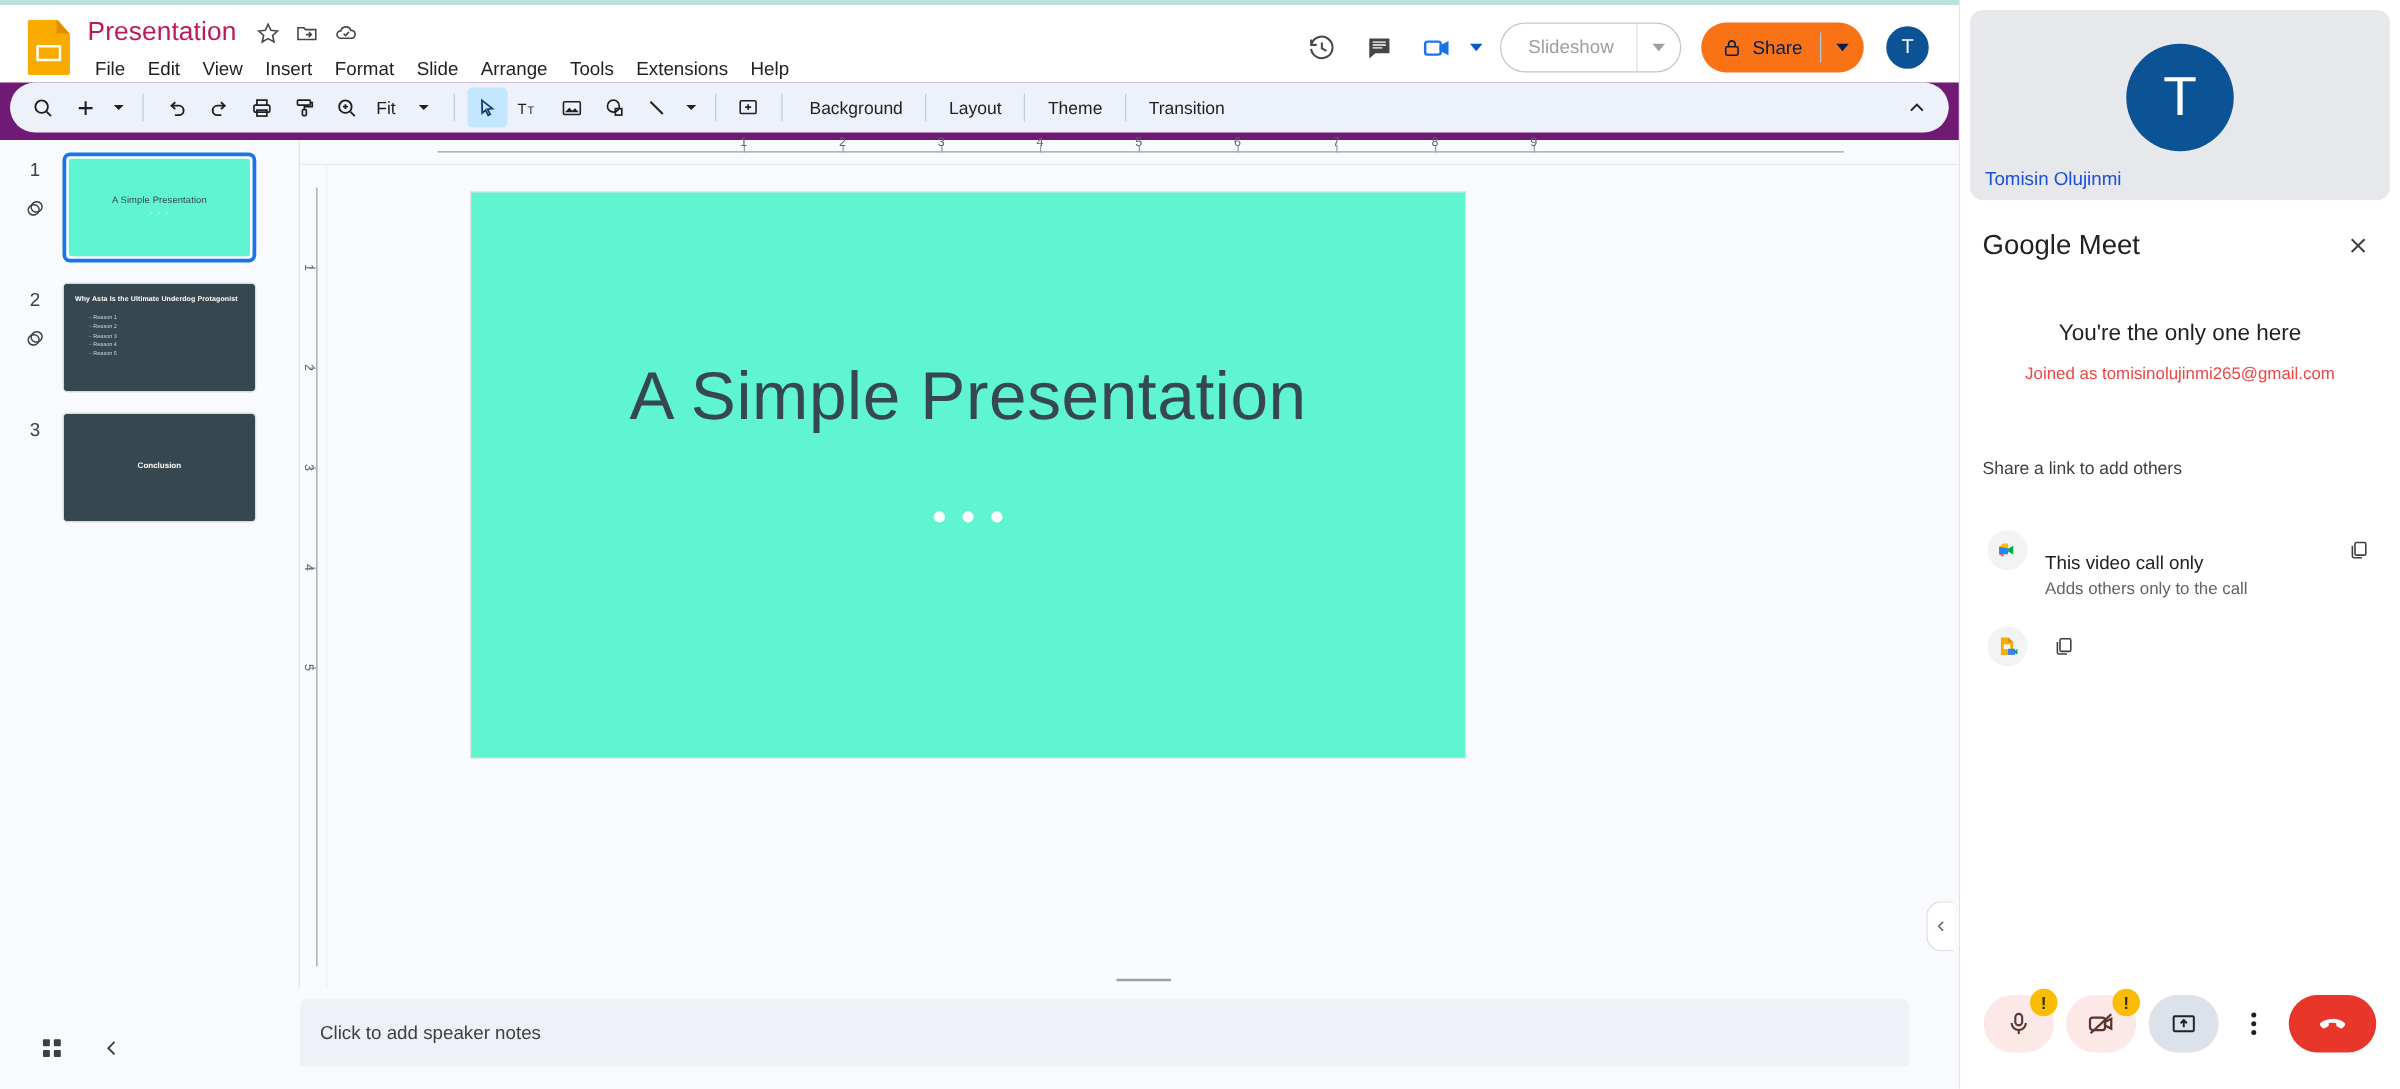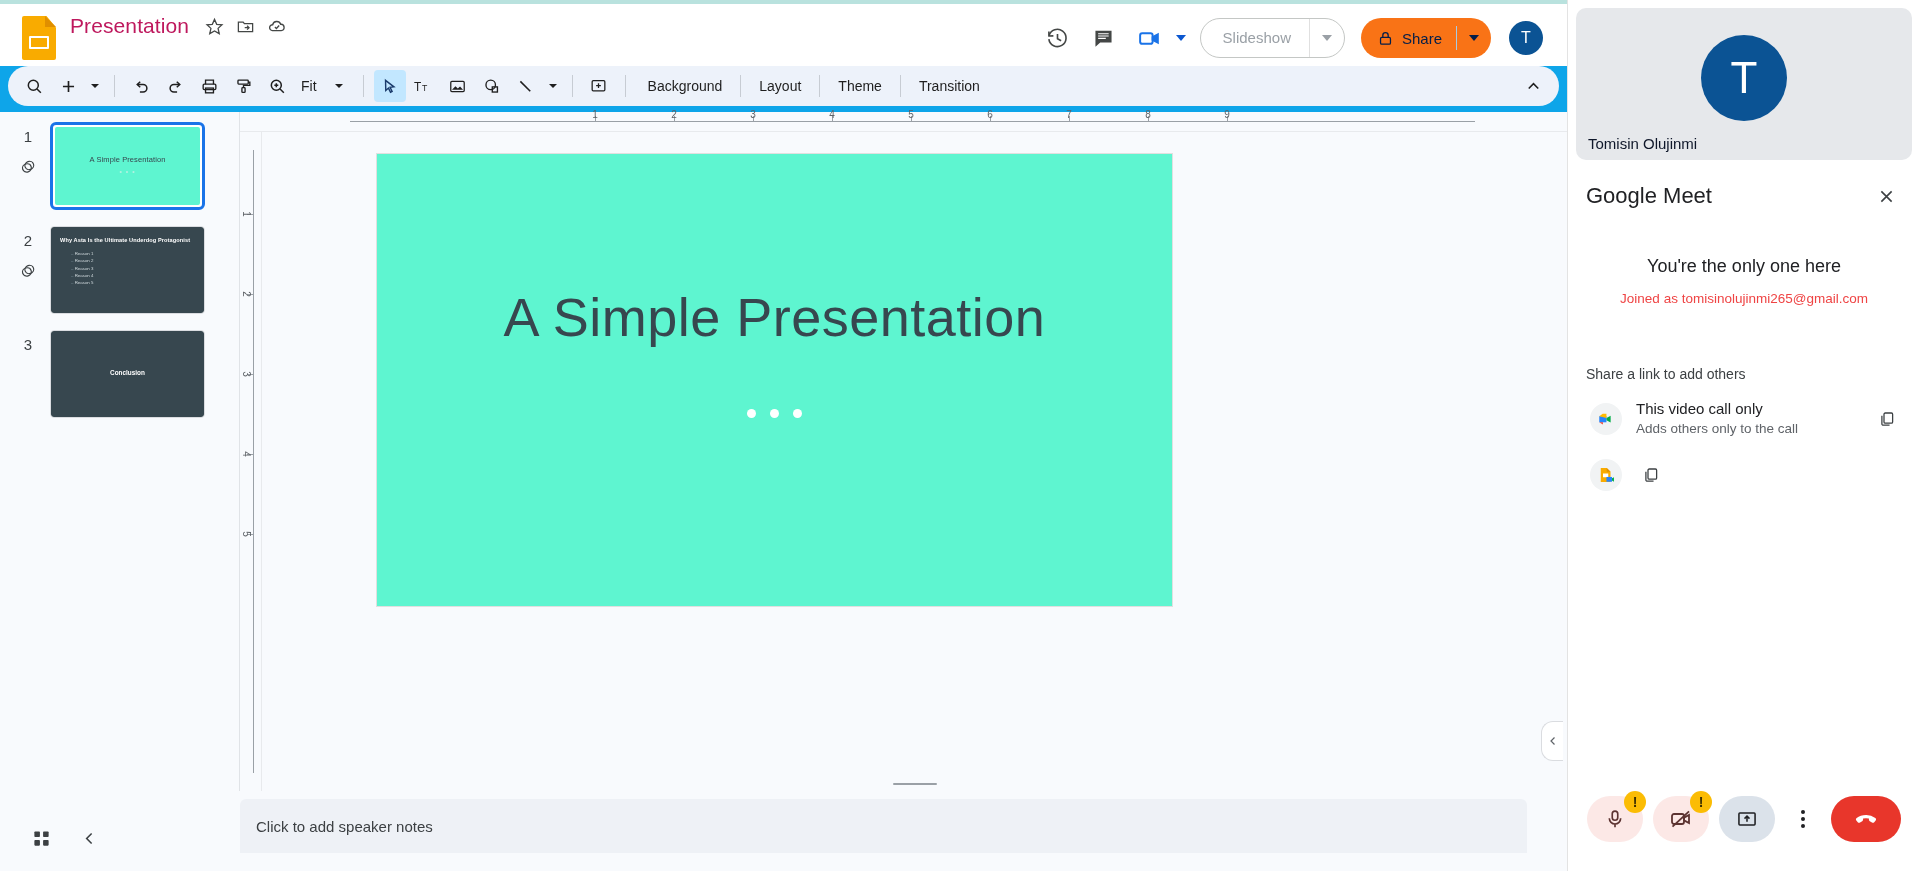--- a/index.html
+++ b/index.html
@@ -74,21 +74,21 @@
   .share-main { display: flex; align-items: center; gap: 8px; padding: 0 14px 0 16px; height: 40px; color: #041e49; font-size: 15px; }
   .share-div { width: 1px; height: 24px; background: #a8cbe2; }
   .share-caret { width: 34px; height: 40px; display: flex; align-items: center; justify-content: center; }
   .avatar-top {
     width: 34px; height: 34px; border-radius: 50%; background: #0b5394;
     color: #fff; font-size: 16px; display: flex; align-items: center; justify-content: center;
     margin-left: 12px; margin-right: 4px; cursor: pointer;
   }
 
   
-  .toolbar-wrap { height: 46px; background: #0ea5e9; padding: 0 8px 6px 8px; }
+  .toolbar-wrap { height: 46px; background: #701a75; padding: 0 8px 6px 8px; }
   .toolbar {
     height: 40px; background: #edf2fa; border-radius: 20px;
     display: flex; align-items: center; padding: 0 10px; gap: 2px;
   }
   .tool {
     width: 32px; height: 32px; border-radius: 4px;
     display: flex; align-items: center; justify-content: center;
     cursor: pointer; color: #1f1f1f;
   }
   .tool.active { background: #c2e7ff; }
@@ -205,37 +205,37 @@
   .meet-video-tile {
     margin: 8px 8px 0 8px; height: 152px; background: #e6e8eb;
     border-radius: 10px; position: relative; overflow: hidden; flex: none;
   }
   .tile-avatar {
     position: absolute; left: 50%; top: 46%; transform: translate(-50%,-50%);
     width: 86px; height: 86px; border-radius: 50%; background: #0b5394;
     color: #fff; font-size: 44px; display: flex; align-items: center; justify-content: center;
   }
   .tile-name {
-    position: absolute; left: 12px; bottom: 8px; font-size: 15px; color: #0f172a;
+    position: absolute; left: 12px; bottom: 8px; font-size: 15px; color: #1d4ed8;
   }
   .meet-header {
     display: flex; align-items: center; padding: 20px 18px 4px 18px; flex: none;
   }
   .meet-title { font-size: 22px; color: #202124; text-align: right; }
   .meet-close { margin-left: auto; width: 32px; height: 32px; display:flex; align-items:center; justify-content:center; color:#3c4043; cursor:pointer; border-radius: 50%; }
   .meet-body { flex: 1; padding: 0 18px; overflow: hidden; }
   .only-one { text-align: center; font-size: 18px; color: #202124; margin-top: 40px; }
   .joined-as { text-align: center; font-size: 13.5px; color: #ef4444; margin-top: 14px; }
   .share-link-title { font-size: 14px; color: #3c4043; margin-top: 60px; margin-bottom: 6px; }
   .link-row { display: flex; align-items: center; padding: 10px 0 10px 4px; cursor: pointer; border-radius: 6px; }
   .link-icon {
     width: 32px; height: 32px; border-radius: 50%; background: #f1f3f4;
     display: flex; align-items: center; justify-content: center; flex: none; margin-right: 14px;
   }
-  .link-text { flex: 1; min-width: 0; }
+  .link-text { flex: 1; min-width: 0; margin-top: 42px; }
   .link-main { font-size: 15px; color: #202124; line-height: 21px; }
   .link-sub { font-size: 13.5px; color: #5f6368; line-height: 20px; }
   .copy-btn { width: 30px; height: 30px; display:flex; align-items:center; justify-content:center; color:#3c4043; flex:none; cursor:pointer; border-radius:50%; }
 
   .meet-controls {
     height: 90px; display: flex; align-items: center; justify-content: center;
     gap: 10px; padding-bottom: 14px; flex: none;
   }
   .ctrl {
     width: 56px; height: 46px; border-radius: 24px;
@@ -282,20 +282,32 @@
               <path d="M3 6.5h6l1.6 2H21v10H3z"></path>
                 <path d="M11 13.5h5M14 11l2.5 2.5L14 16"></path>
             </svg>
           </span>
           <span class="tb-icon">
             <svg width="20" height="20" viewBox="0 0 24 24" fill="none" stroke="#444746" stroke-width="1.6">
               <path d="M6.5 17.5a3.5 3.5 0 0 1 .3-7 5 5 0 0 1 9.6-.6 3.8 3.8 0 0 1 .6 7.6z"></path>
               <path d="M9.5 13.2l1.8 1.8 3.3-3.6"></path>
             </svg>
           </span>
+        </div>
+        <div class="menu-row">
+          <div class="menu-item">File</div>
+          <div class="menu-item">Edit</div>
+          <div class="menu-item">View</div>
+          <div class="menu-item">Insert</div>
+          <div class="menu-item">Format</div>
+          <div class="menu-item">Slide</div>
+          <div class="menu-item">Arrange</div>
+          <div class="menu-item">Tools</div>
+          <div class="menu-item">Extensions</div>
+          <div class="menu-item">Help</div>
         </div>
       </div>
 
       <div class="tb-right">
         <div class="round-btn">
           <svg width="23" height="23" viewBox="0 0 24 24" fill="none" stroke="#444746" stroke-width="1.7">
             <path d="M3.2 9.2A9 9 0 1 1 3 12.6"></path>
               <polyline points="3,4.8 3.1,9.4 7.7,9.3"></polyline>
             <polyline points="12,7.2 12,12.3 15.8,14.3"></polyline>
           </svg>

